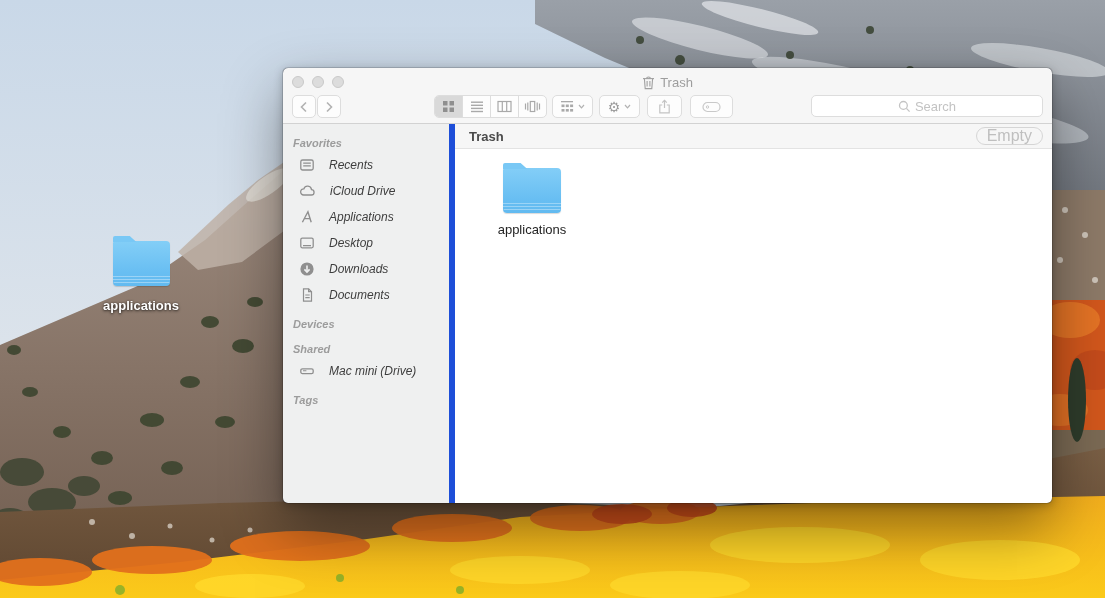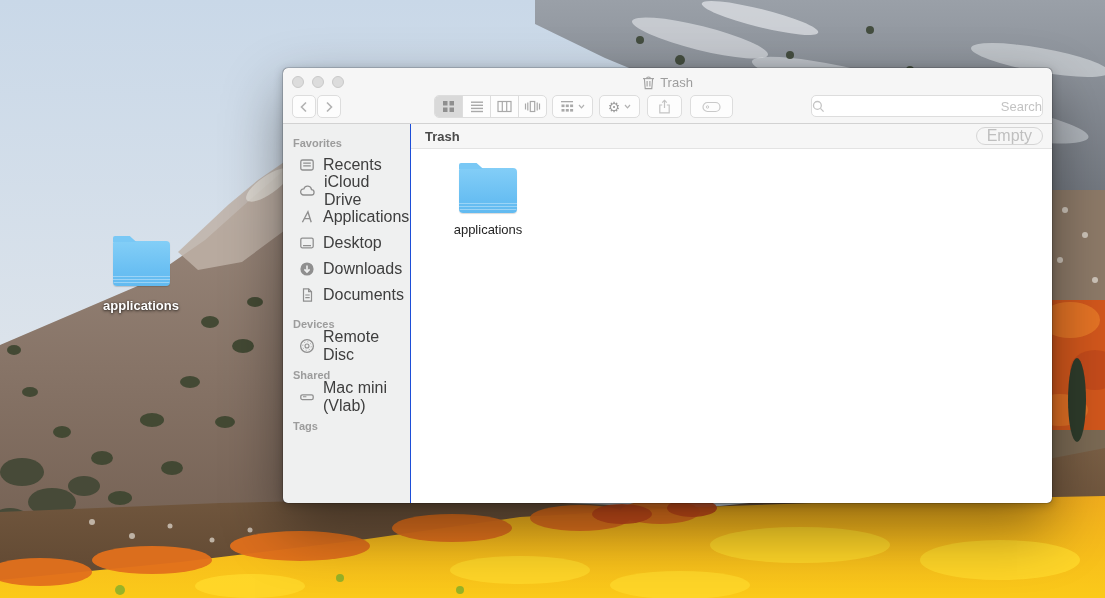--- a/index.html
+++ b/index.html
@@ -32,27 +32,27 @@
   .nav-btn{width:24px;height:23px;border:1px solid #dddddd;border-radius:5px;background:#fdfdfd;display:flex;align-items:center;justify-content:center;box-sizing:border-box;}
   .seg-ctl{left:151px;width:113px;padding:0;overflow:hidden;}
   .seg{flex:1;height:100%;display:flex;align-items:center;justify-content:center;border-left:1px solid #dddddd;}
   .seg:first-child{border-left:none;}
   .seg.selected{background:#d9d9d9;}
   .dd-arrange{left:269px;width:41px;gap:4px;}
   .dd-gear{left:316px;width:41px;gap:4px;}
   .btn-share{left:364px;width:35px;}
   .btn-tag{left:407px;width:43px;}
   .gear-glyph{font-size:14px;line-height:1;color:#9d9d9d;}
-  .search-field{left:528px;width:232px;top:27px;height:22px;border:1px solid #dddddd;border-radius:5px;background:#ffffff;display:flex;align-items:center;justify-content:space-between;gap:4px;position:absolute;box-sizing:border-box;font-size:13px;color:#c3c3c3;}
+  .search-field{left:528px;width:232px;top:27px;height:22px;border:1px solid #dddddd;border-radius:5px;background:#ffffff;display:flex;align-items:center;justify-content:center;gap:4px;position:absolute;box-sizing:border-box;font-size:13px;color:#c3c3c3;}
 
   .win-body{position:absolute;top:56px;left:0;right:0;bottom:0;display:flex;border-radius:0 0 5px 5px;overflow:hidden;}
-  .sidebar{width:128px;background:#eff0f0;border-right:1px solid #1d4ed8;box-sizing:border-box;padding-top:10px;flex-shrink:0;}
+  .sidebar{width:172px;background:#eff0f0;border-right:6px solid #1d4ed8;box-sizing:border-box;padding-top:10px;flex-shrink:0;font-style:italic;}
   .sb-sec{margin-bottom:7px;}
   .sb-sec-title{font-size:11px;font-weight:bold;color:#9c9c9c;padding-left:10px;height:18px;display:flex;align-items:center;}
-  .sb-row{display:flex;align-items:center;gap:8px;padding-left:16px;height:26px;font-size:16px;color:#3e3e3e;cursor:default;}
+  .sb-row{display:flex;align-items:center;gap:14px;padding-left:16px;height:26px;font-size:12px;color:#3e3e3e;cursor:default;}
   .sb-ic{flex-shrink:0;display:flex;}
 
   .content{flex:1;display:flex;flex-direction:column;background:#ffffff;min-width:0;}
   .content-header{height:24px;background:#f6f6f6;border-bottom:1px solid #e3e3e3;display:flex;align-items:center;padding:0 9px 0 14px;flex-shrink:0;}
   .ch-title{font-weight:bold;font-size:13px;color:#4a4a4a;flex:1;}
   .empty-btn{border:1px solid #d5d5d5;border-radius:9px;height:18px;padding:0 10px;font-size:16px;color:#bfbfbf;background:transparent;display:flex;align-items:center;box-sizing:border-box;}
   .items-area{padding:14px 0 0 31px;display:flex;gap:24px;}
   .file-item{width:92px;display:flex;flex-direction:column;align-items:center;}
   .file-label{margin-top:9px;font-size:13px;color:#242424;}
 </style>
@@ -361,41 +361,33 @@
               <path d="M6.3,8 H10.7 M6.3,10.6 H10.7"></path>
             </g>
           </svg>
           <span class="sb-label">Documents</span>
         </div>
       </div>
 
       <div class="sb-sec">
         <div class="sb-sec-title">Devices</div>
 
-        <div class="sb-row">
-          <svg class="sb-ic" width="16" height="16" viewBox="0 0 16 16">
-            <circle cx="8" cy="8" r="6.4" fill="none" stroke="#8f8f8f" stroke-width="1.3"></circle>
-            <circle cx="8" cy="8" r="2" fill="none" stroke="#8f8f8f" stroke-width="1.1"></circle>
-            <circle cx="8" cy="8" r="4.3" fill="none" stroke="#8f8f8f" stroke-width=".6" stroke-dasharray="1.5 1.8"></circle>
-          </svg>
-          <span class="sb-label">Remote Disc</span>
-        </div>
       </div>
 
       <div class="sb-sec">
         <div class="sb-sec-title">Shared</div>
 
 
 
         <div class="sb-row">
           <svg class="sb-ic" width="16" height="16" viewBox="0 0 16 16">
             <rect x="1.8" y="5.8" width="12.4" height="4.8" rx="1.6" fill="none" stroke="#8f8f8f" stroke-width="1.3"></rect>
             <path d="M4,7.8 H7.4" stroke="#8f8f8f" stroke-width="1.1"></path>
           </svg>
-          <span class="sb-label">Mac mini (Vlab)</span>
+          <span class="sb-label">Mac mini (Drive)</span>
         </div>
       </div>
 
       <div class="sb-sec">
         <div class="sb-sec-title">Tags</div>
       </div>
     </aside>
 
     <main class="content">
       <div class="content-header">

